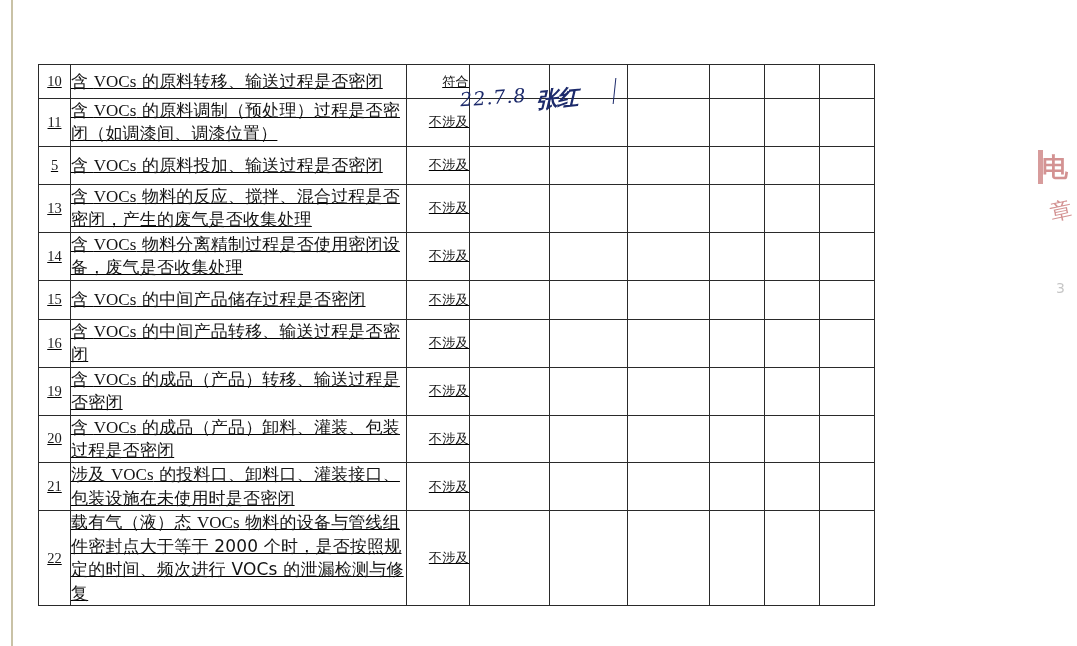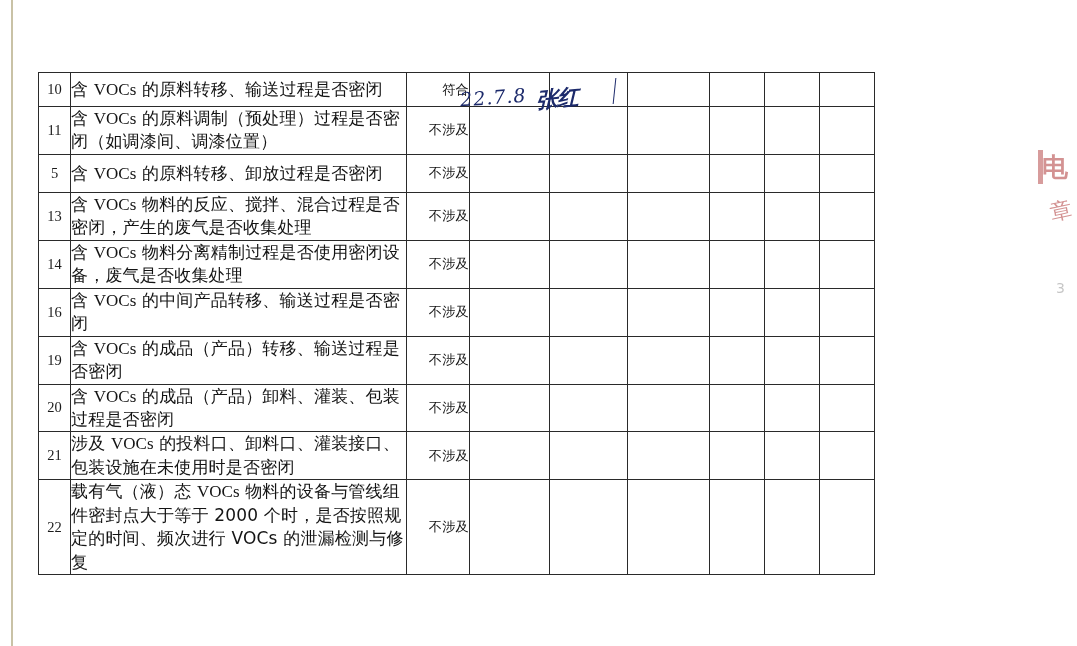--- a/index.html
+++ b/index.html
@@ -21,22 +21,23 @@
     left: 11px;
     top: 0;
     width: 2px;
     height: 646px;
     background: #c9c2a6;
   }
 
   .sheet {
     position: absolute;
     left: 38px;
-    top: 72px;
+    top: 64px;
     width: 836px;
+    text-decoration: underline;
   }
 
   table.form {
     border-collapse: collapse;
     width: 836px;
     table-layout: fixed;
   }
   table.form td {
     border: 1px solid #2a2a2a;
     padding: 0;
@@ -196,21 +197,21 @@
         <td class="res">不涉及</td>
         <td class="blank"></td>
         <td class="blank"></td>
         <td class="blank"></td>
         <td class="blank"></td>
         <td class="blank"></td>
         <td class="blank"></td>
       </tr>
       <tr style="height:38px">
         <td class="idx">5</td>
-        <td class="item"><span>含 </span><span class="en">VOCs</span><span> 的原料转移、卸放过程是否密闭</span></td>
+        <td class="item"><span>含 </span><span class="en">VOCs</span><span> 的原料投加、输送过程是否密闭</span></td>
         <td class="res">不涉及</td>
         <td class="blank"></td>
         <td class="blank"></td>
         <td class="blank"></td>
         <td class="blank"></td>
         <td class="blank"></td>
         <td class="blank"></td>
       </tr>
       <tr style="height:40px">
         <td class="idx">13</td>
@@ -219,20 +220,31 @@
         <td class="blank"></td>
         <td class="blank"></td>
         <td class="blank"></td>
         <td class="blank"></td>
         <td class="blank"></td>
         <td class="blank"></td>
       </tr>
       <tr style="height:40px">
         <td class="idx">14</td>
         <td class="item"><span>含 </span><span class="en">VOCs</span><span> 物料分离精制过程是否使用密闭设备，废气是否收集处理</span></td>
+        <td class="res">不涉及</td>
+        <td class="blank"></td>
+        <td class="blank"></td>
+        <td class="blank"></td>
+        <td class="blank"></td>
+        <td class="blank"></td>
+        <td class="blank"></td>
+      </tr>
+      <tr style="height:39px">
+        <td class="idx">15</td>
+        <td class="item"><span>含 </span><span class="en">VOCs</span><span> 的中间产品储存过程是否密闭</span></td>
         <td class="res">不涉及</td>
         <td class="blank"></td>
         <td class="blank"></td>
         <td class="blank"></td>
         <td class="blank"></td>
         <td class="blank"></td>
         <td class="blank"></td>
       </tr>
       <tr style="height:40px">
         <td class="idx">16</td>

